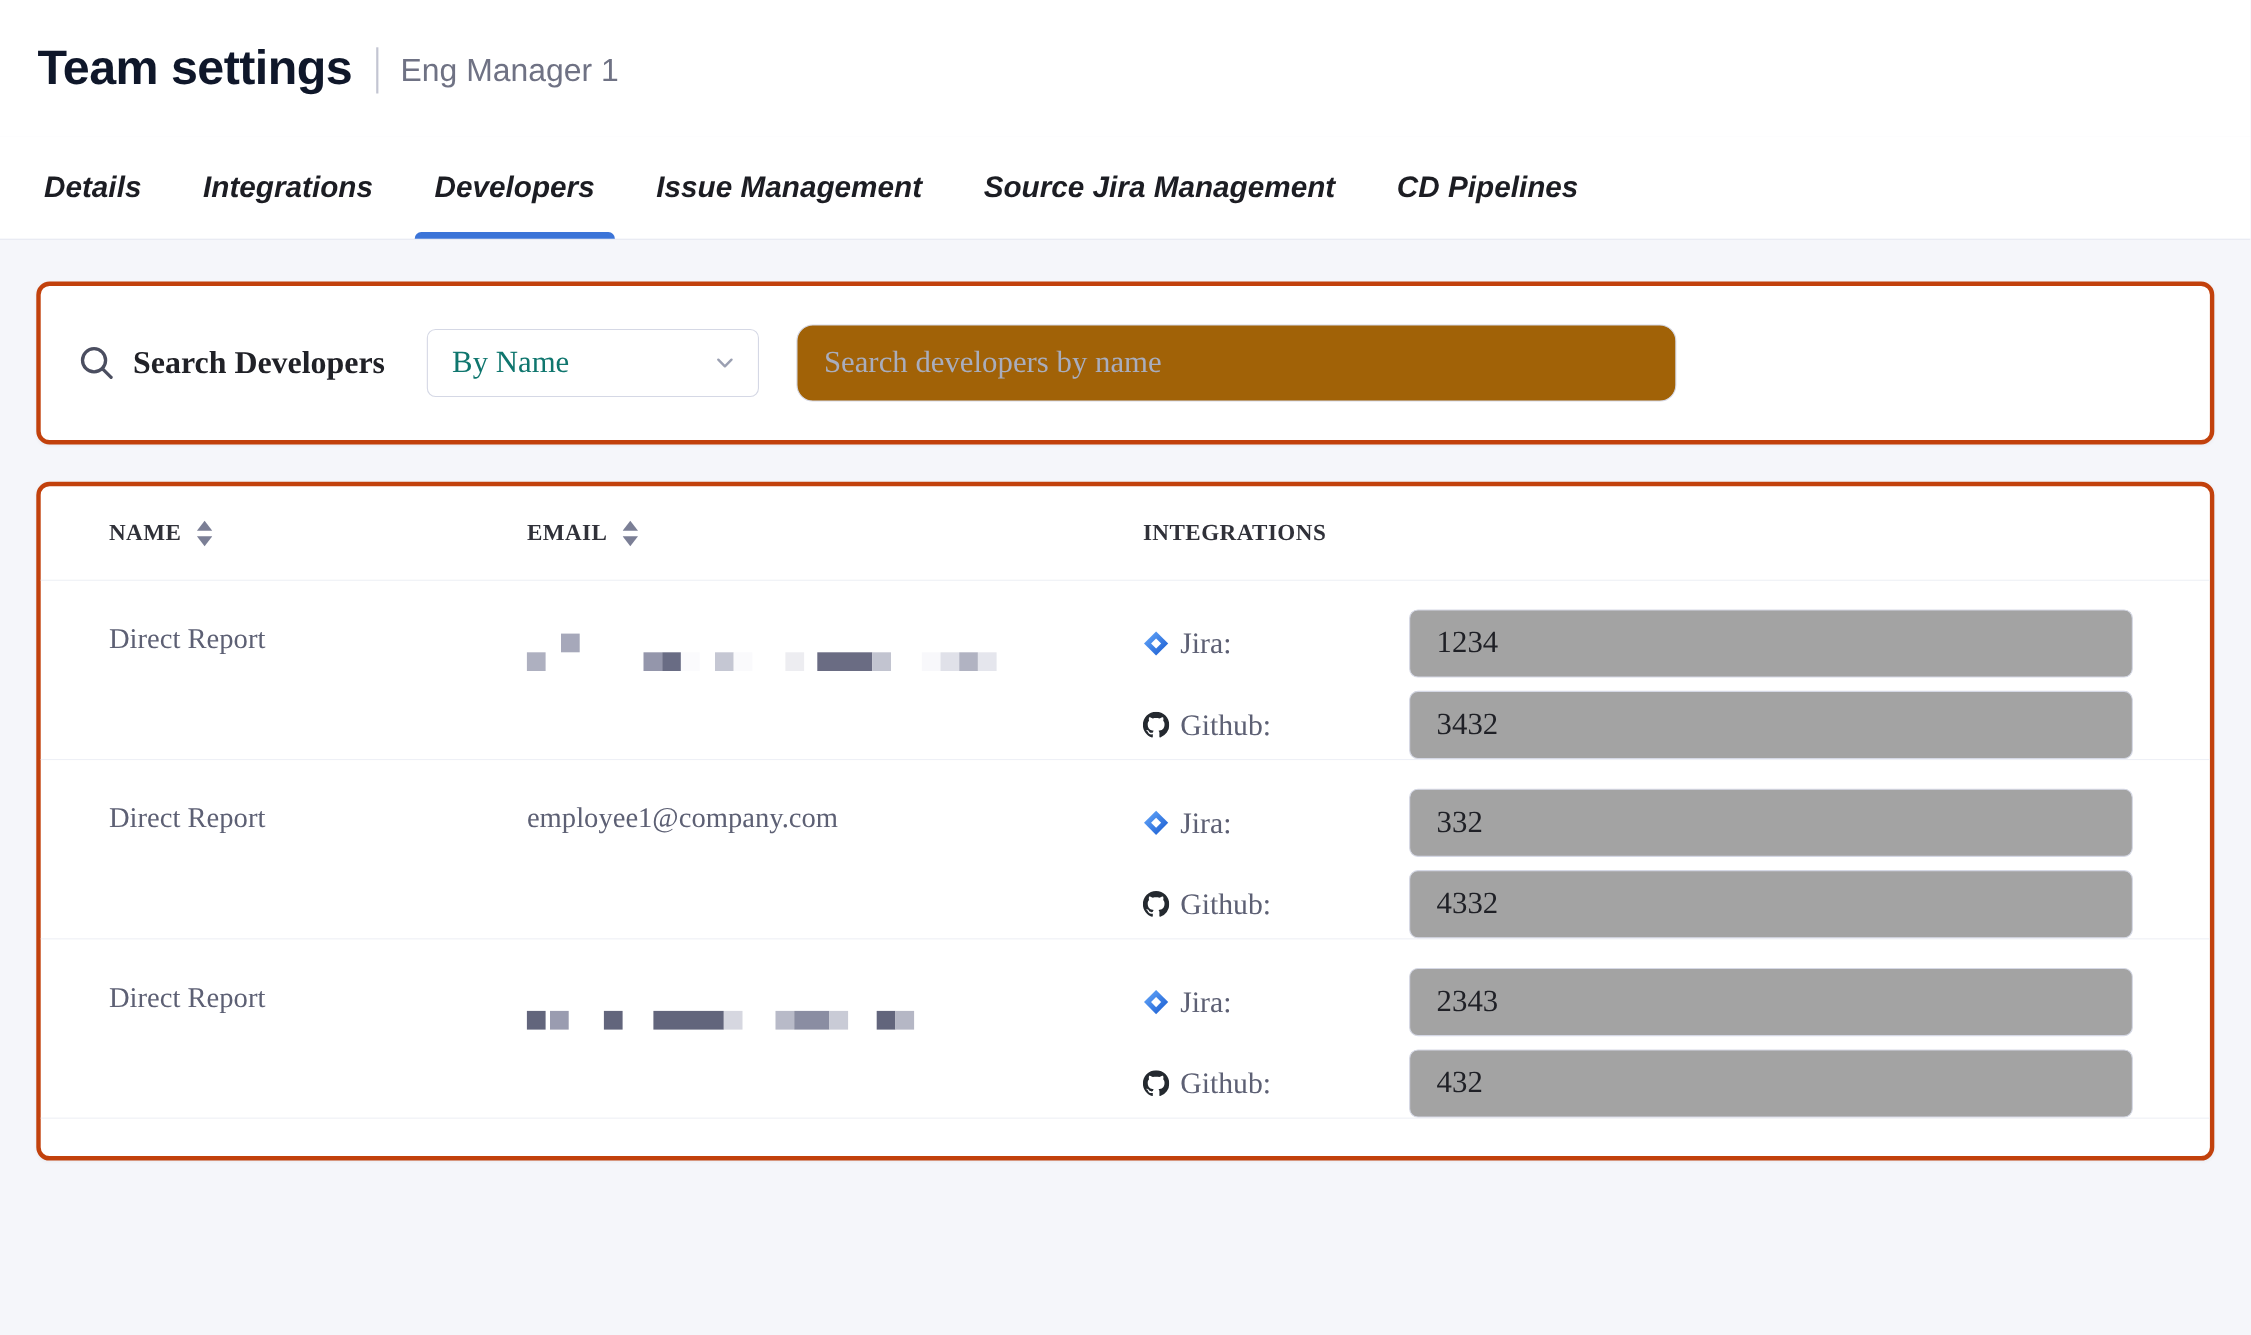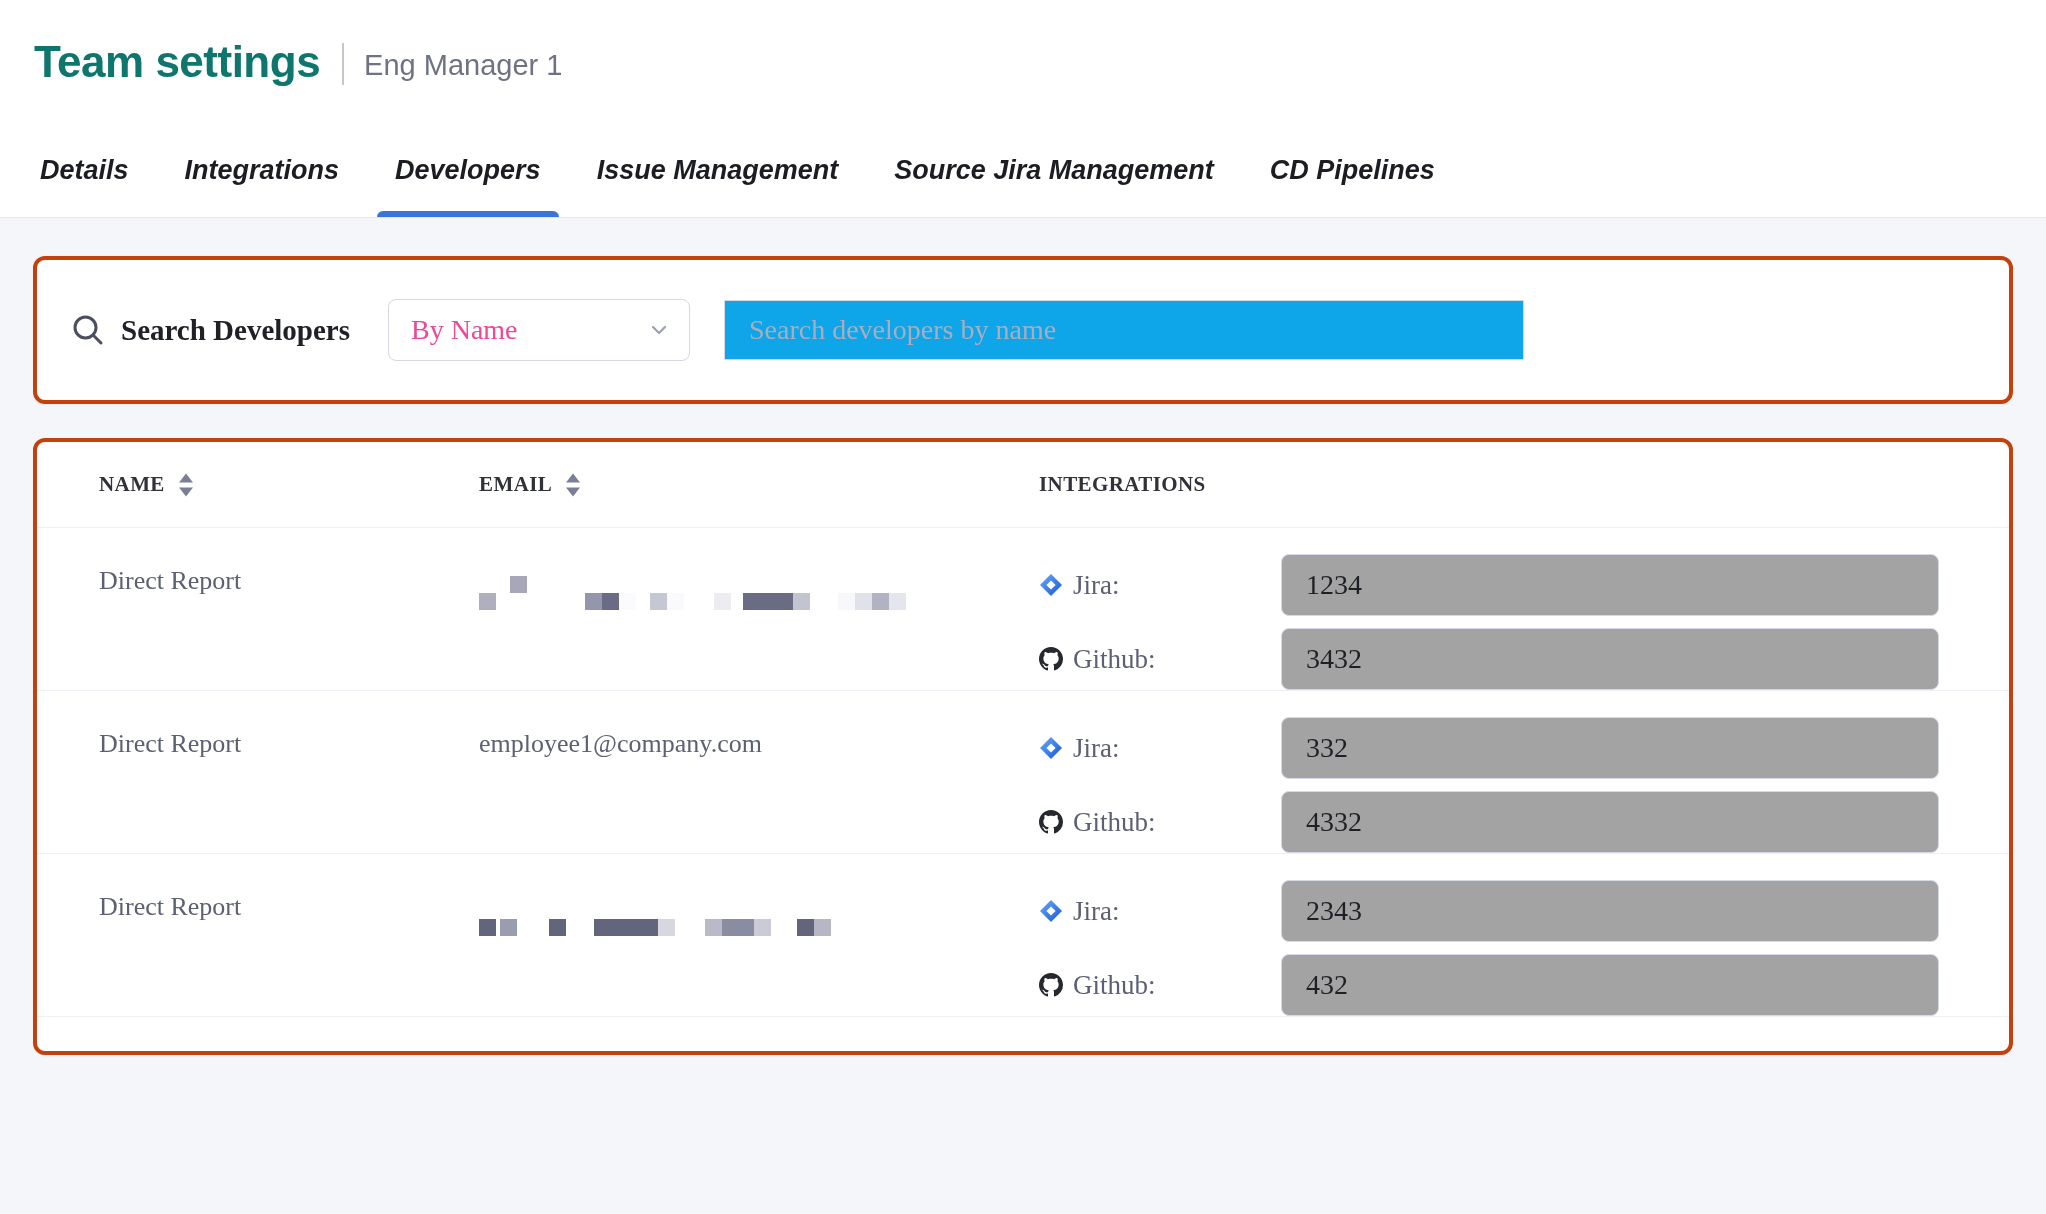--- a/index.html
+++ b/index.html
@@ -11,21 +11,21 @@
     overflow:hidden;
   }
 
   
   .header {
     height:124px; background:#fff;
     display:flex; align-items:center;
     padding:0 34px;
   }
   .page-title {
-    font-size:44px; font-weight:700; color:#0f766e; letter-spacing:-0.5px;
+    font-size:44px; font-weight:700; color:#0f172a; letter-spacing:-0.5px;
   }
   .title-sep {
     width:2px; height:42px; background:#c3c5d2; margin:4px 20px 0 22px;
   }
   .subtitle { font-size:29px; color:#6f7284; margin-top:6px; }
 
   
   .tabbar {
     height:94px; background:#fff;
     border-bottom:1px solid #e4e6f0;
@@ -60,29 +60,29 @@
     padding:0 34px;
     margin-bottom:34px;
   }
   .search-icon { width:34px; height:34px; margin-right:16px; flex:0 0 auto; }
   .search-label { font-size:29px; font-weight:700; color:#202127; margin-right:38px; white-space:nowrap; }
   .filter-select {
     width:302px; height:62px;
     border:1.5px solid #d5d8e5; border-radius:8px;
     display:flex; align-items:center; justify-content:space-between;
     padding:0 20px 0 22px;
-    font-size:28px; color:#ec4899;
+    font-size:28px; color:#0f766e;
     background:#fff; cursor:pointer; margin-right:34px; flex:0 0 auto;
   }
   .chevron-icon { width:20px; height:20px; }
   .search-input {
-    width:800px; height:60px;
-    border:1.5px solid #d5d8e5; border-radius:0;
+    width:800px; height:70px;
+    border:1.5px solid #d5d8e5; border-radius:15px;
     padding:0 24px; font-size:28px; color:#202128;
-    font-family:inherit; outline:none; background:#0ea5e9;
+    font-family:inherit; outline:none; background:#a16207;
   }
   .search-input::placeholder { color:#a9adbd; }
 
   
   .table-card { padding-bottom:34px; }
   .row-grid {
     display:grid;
     grid-template-columns:380px 560px 1fr;
     padding:0 70px 0 62px;
   }

